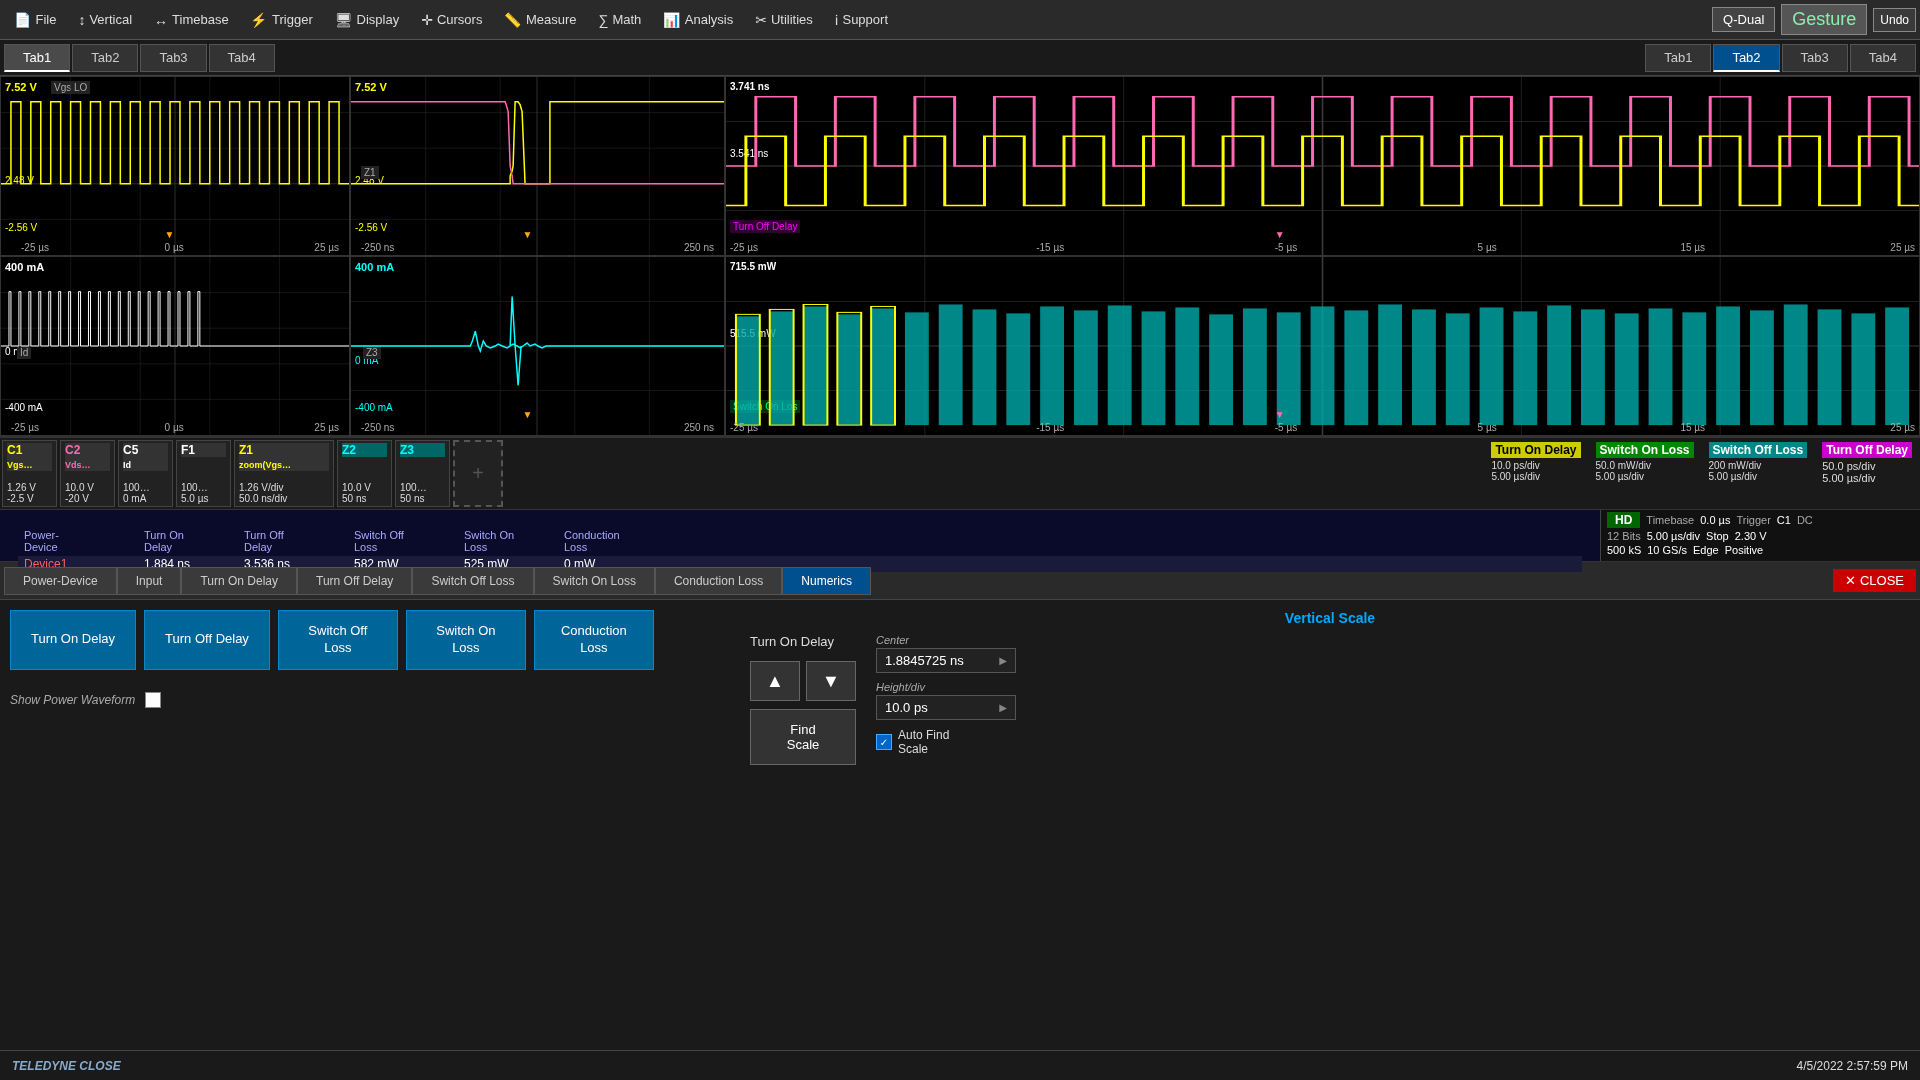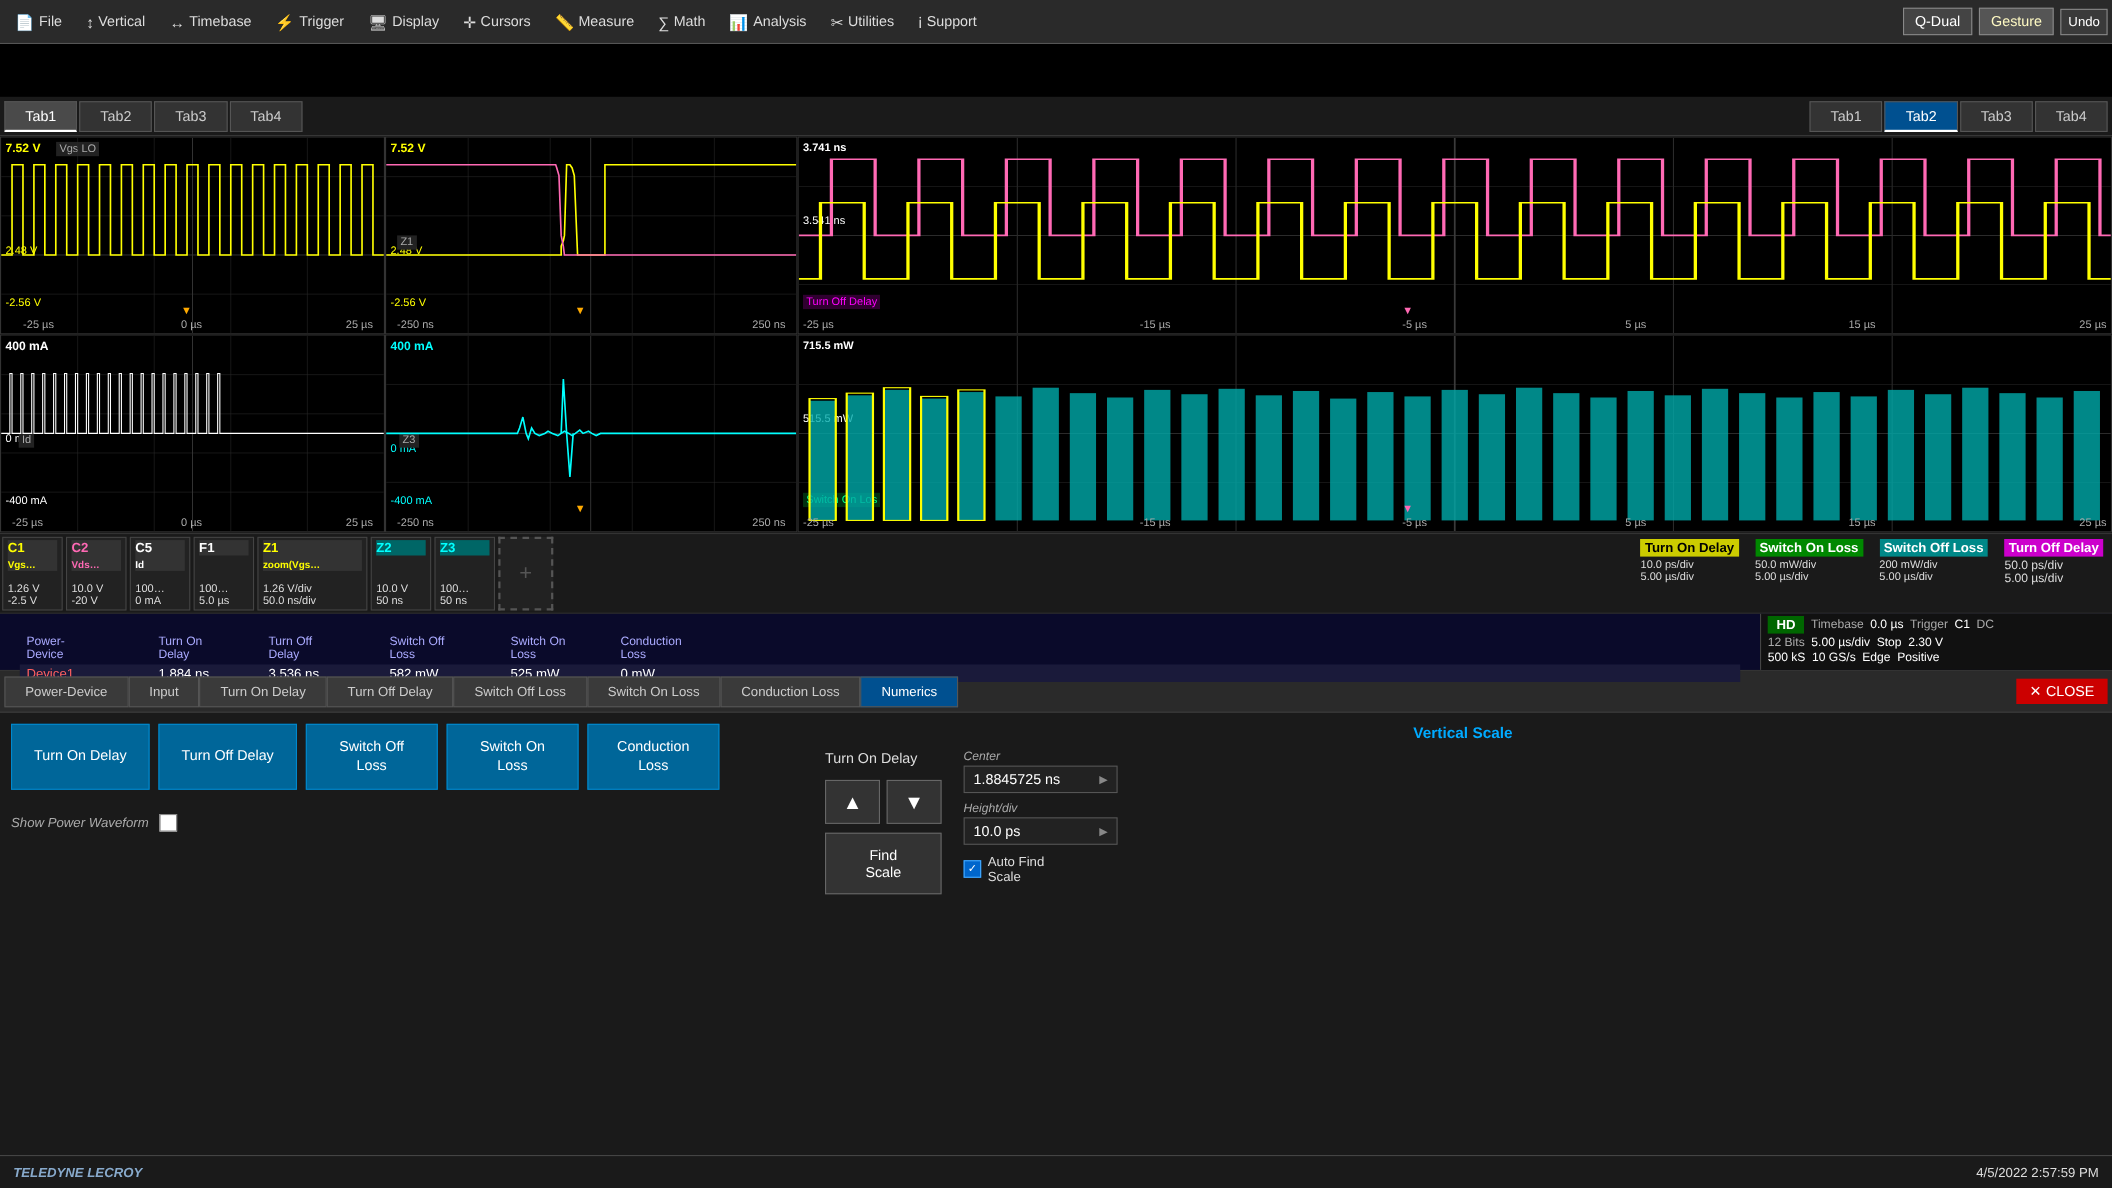--- a/index.html
+++ b/index.html
@@ -45,43 +45,42 @@
       background: #444;
       border: 1px solid #888;
       color: #fff;
       padding: 4px 10px;
       cursor: pointer;
       font-size: 13px;
     }
     .gesture-btn {
       background: #555;
       border: 1px solid #888;
-      color: #fef9c3;
+      color: #86efac;
       padding: 4px 10px;
       cursor: pointer;
-      font-size: 13px;
+      font-size: 18px;
     }
     .undo-btn {
       background: #3a3a3a;
       border: 1px solid #888;
       color: #fff;
       padding: 4px 6px;
       cursor: pointer;
       font-size: 12px;
     }
 
     
     #tab-bar {
       display: flex;
       align-items: center;
       background: #1a1a1a;
       height: 36px;
       border-bottom: 1px solid #444;
       padding: 0 4px;
-      margin-top: 48px;
     }
     .tab-left { display: flex; gap: 2px; }
     .tab-right { display: flex; gap: 2px; margin-left: auto; }
     .tab {
       padding: 5px 18px;
       background: #333;
       border: 1px solid #555;
       color: #ccc;
       cursor: pointer;
       font-size: 13px;
@@ -876,15 +875,15 @@
         <div class="auto-find-row">
           <div class="checkbox-blue">✓</div>
           <span style="color:#ddd;font-size:12px;">Auto Find<br>Scale</span>
         </div>
       </div>
     </div>
   </div>
 </div>
 
 <div id="footer">
-  <span class="footer-logo">TELEDYNE LECROY</span>
+  <span class="footer-logo">TELEDYNE CLOSE</span>
   <span class="footer-time">4/5/2022 2:57:59 PM</span>
 </div>
 
 </body></html>

